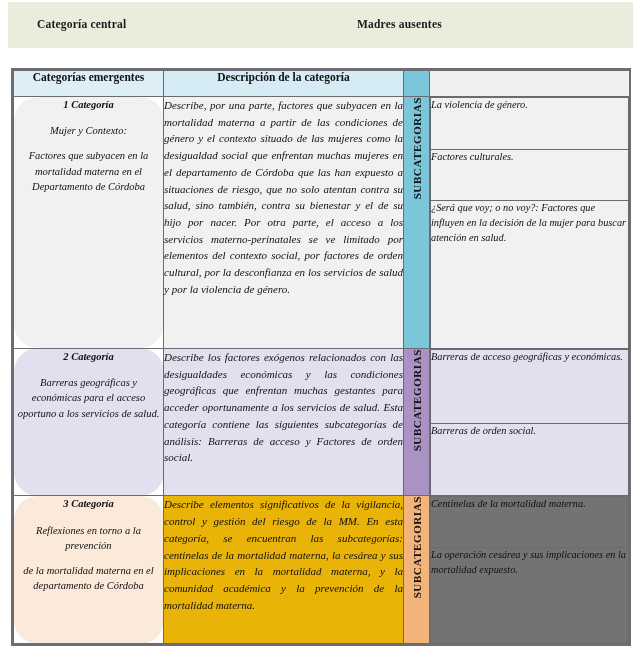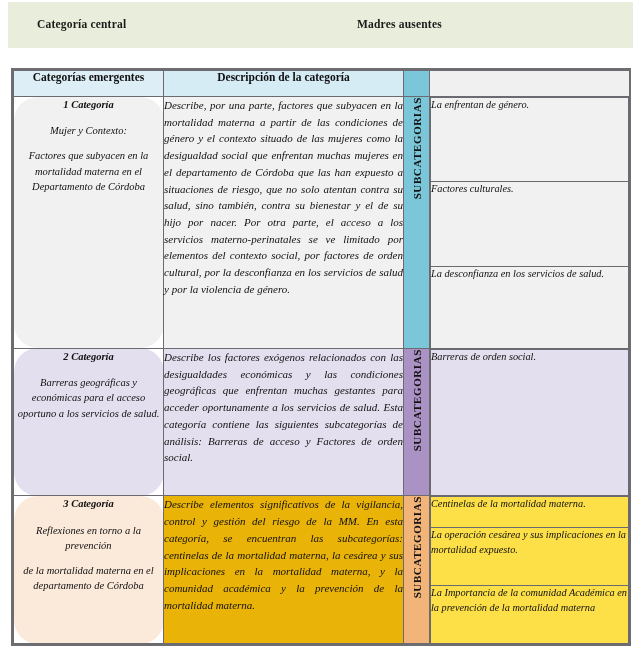--- a/index.html
+++ b/index.html
@@ -160,21 +160,21 @@
   .r1 .cell-sub   { background: #f1f1f1; }
 
   .r2 .cell-emerg { background: #e3dfee; }
   .r2 .cell-desc  { background: #e3dfee; }
   .r2 .cell-strip { background: #ab92c4; }
   .r2 .cell-sub   { background: #e3dfee; }
 
   .r3 .cell-emerg { background: #fbe9da; }
   .r3 .cell-desc  { background: #eab308; }
   .r3 .cell-strip { background: #f3b479; }
-  .r3 .cell-sub   { background: #fde047; }
+  .r3 .cell-sub   { background: #737373; }
 
   .cell-sub { padding: 0; vertical-align: top; }
 </style>
 </head>
 <body>
 
 <div class="banner">
   <div class="banner-inner">
     <div class="banner-label left">Categoría central</div>
     <div class="banner-label right">Madres ausentes</div>
@@ -206,45 +206,48 @@
           <span class="sub-line">Factores que subyacen en la mortalidad materna en el Departamento de Córdoba</span>
         </td>
         <td class="cell-desc">Describe, por una parte, factores que subyacen en la mortalidad materna a partir de las condiciones de género y el contexto situado de las mujeres como la desigualdad social que enfrentan muchas mujeres en el departamento de Córdoba que las han expuesto a situaciones de riesgo, que no solo atentan contra su salud, sino también, contra su bienestar y el de su hijo por nacer. Por otra parte, el acceso a los servicios materno-perinatales se ve limitado por elementos del contexto social, por factores de orden cultural, por la desconfianza en los servicios de salud y por la violencia de género.</td>
         <td class="cell-strip">
           <span class="strip-text">SUBCATEGORIAS</span>
         </td>
         <td class="cell-sub">
           <table class="subtable">
             <tbody>
                 <tr>
-                  <td>La enfrentan de género.</td>
+                  <td>La violencia de género.</td>
                 </tr>
             <tr>
                   <td>Factores culturales.</td>
                 </tr>
             <tr>
-                  <td>La desconfianza en los servicios de salud.</td>
+                  <td>¿Será que voy; o no voy?: Factores que influyen en la decisión de la mujer para buscar atención en salud.</td>
                 </tr>
           </tbody>
             </table>
         </td>
       </tr>
 
       <tr class="r2">
         <td class="cell-emerg">
           <span class="hdr-line">2 Categoría</span>
           <span class="sub-line">Barreras geográficas y económicas para el acceso oportuno a los servicios de salud.</span>
         </td>
         <td class="cell-desc">Describe los factores exógenos relacionados con las desigualdades económicas y las condiciones geográficas que enfrentan muchas gestantes para acceder oportunamente a los servicios de salud. Esta categoría contiene las siguientes subcategorías de análisis: Barreras de acceso y Factores de orden social.</td>
         <td class="cell-strip">
           <span class="strip-text">SUBCATEGORIAS</span>
         </td>
         <td class="cell-sub">
           <table class="subtable">
             <tbody>
+                <tr>
+                  <td>Barreras de acceso geográficas y económicas.</td>
+                </tr>
             <tr>
                   <td>Barreras de orden social.</td>
                 </tr>
           </tbody>
             </table>
         </td>
       </tr>
 
       <tr class="r3">
         <td class="cell-emerg">
@@ -258,23 +261,20 @@
         </td>
         <td class="cell-sub">
           <table class="subtable">
             <tbody>
                 <tr>
                   <td>Centinelas de la mortalidad materna.</td>
                 </tr>
             <tr>
                   <td>La operación cesárea y sus implicaciones en la mortalidad expuesto.</td>
                 </tr>
-            <tr>
-                  <td>La Importancia de la comunidad Académica en la prevención de la mortalidad materna</td>
-                </tr>
           </tbody>
             </table>
         </td>
       </tr>
 
     </tbody>
   </table>
 </div>
 
 </body></html>

